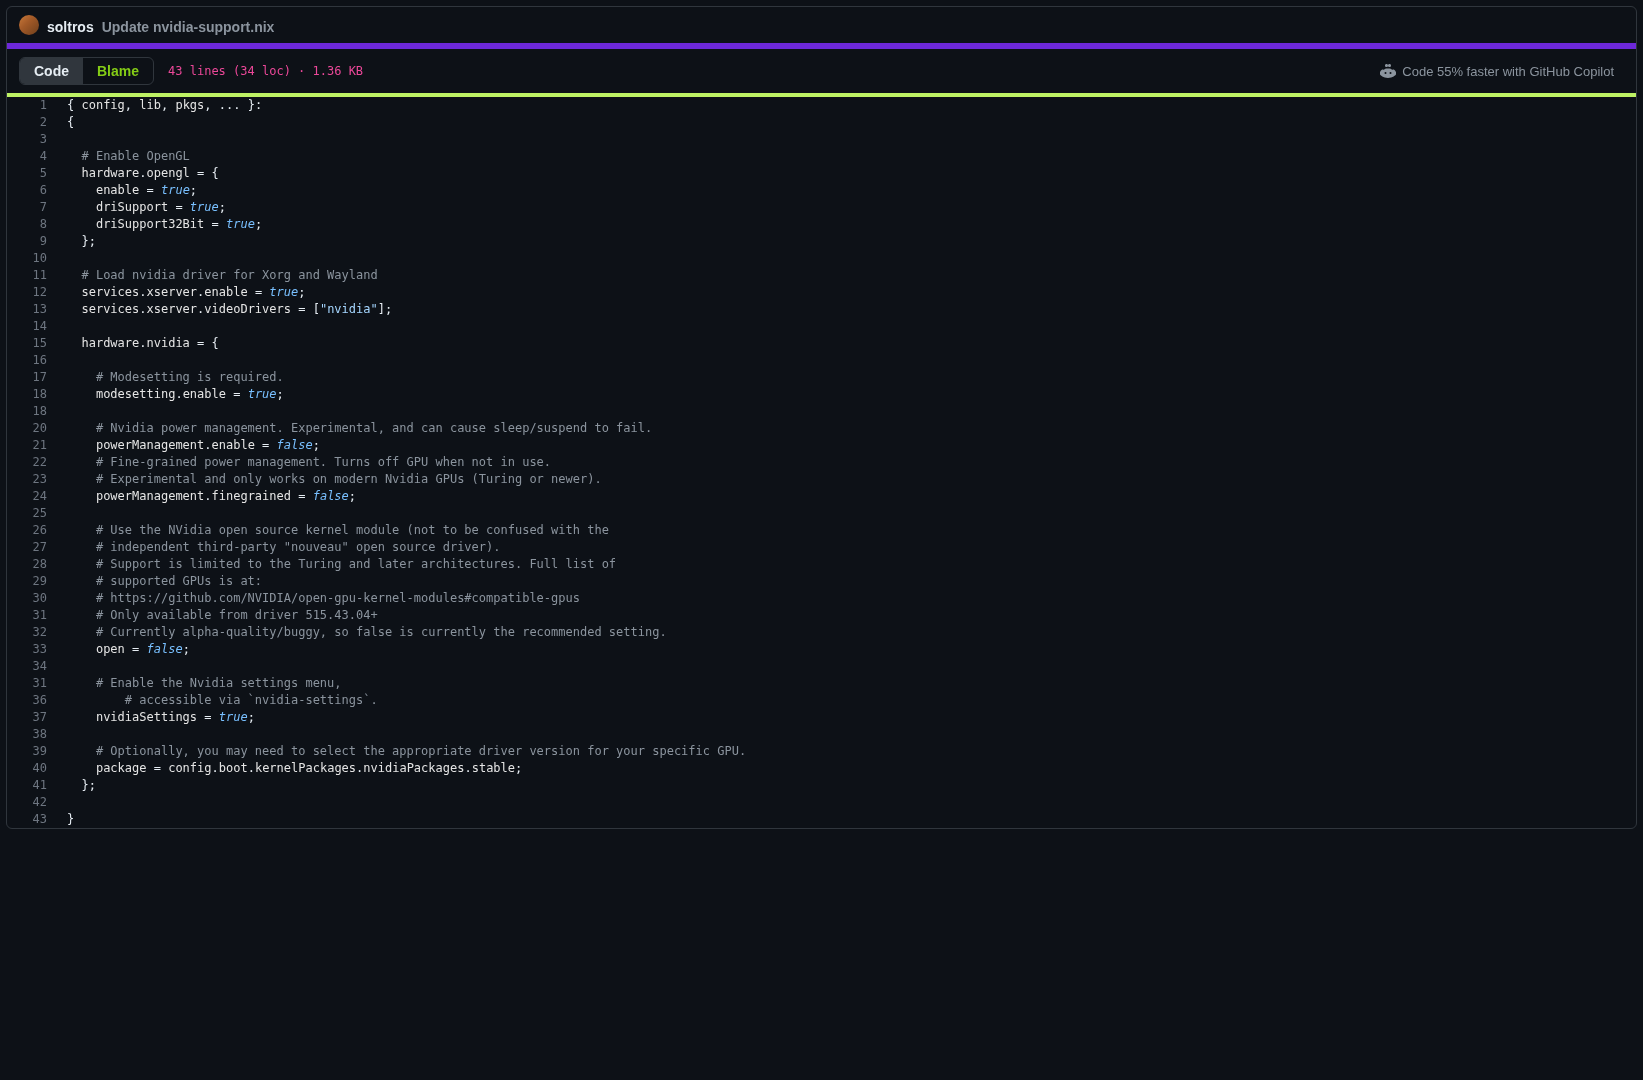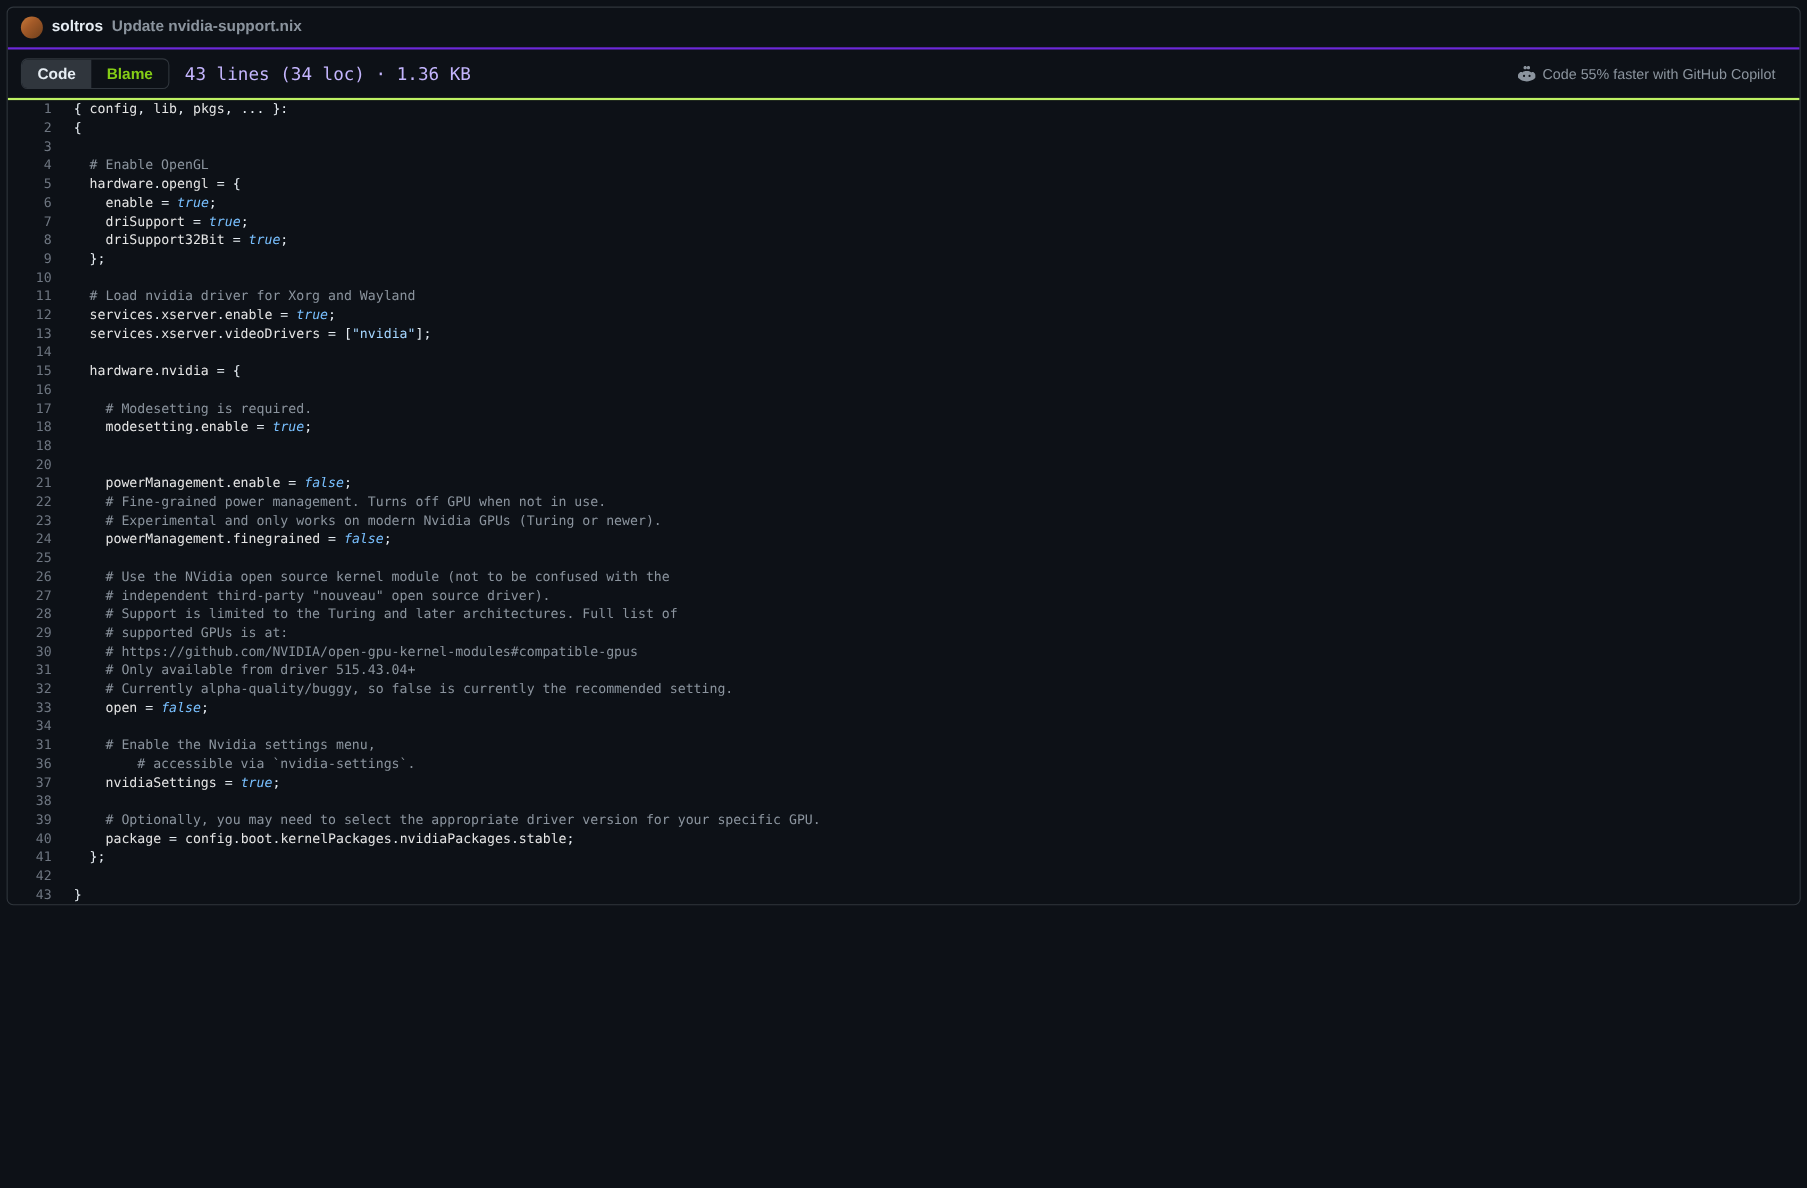--- a/index.html
+++ b/index.html
@@ -10,23 +10,23 @@
     font-size: 14px;
   }
   .container {
     border: 1px solid #30363d;
     border-radius: 6px;
     margin: 6px;
     overflow: hidden;
   }
   .commit-bar {
     display: flex;
-    align-items: flex-start;
+    align-items: flex-end;
     padding: 8px 12px;
-    border-bottom: 2px solid #6d28d9;
+    border-bottom: 6px solid #6d28d9;
     gap: 8px;
   }
   .avatar {
     width: 20px;
     height: 20px;
     border-radius: 50%;
     background: linear-gradient(135deg,#c97a3a 0%, #a35a28 40%, #6e3f1c 100%);
     flex-shrink: 0;
   }
   .author {
@@ -35,21 +35,21 @@
   }
   .commit-msg {
     color: #8b949e;
     font-weight: bold;
   }
   .toolbar {
     display: flex;
     align-items: center;
     padding: 8px 12px;
     gap: 14px;
-    border-bottom: 2px solid #bef264;
+    border-bottom: 4px solid #bef264;
   }
   .tab-group {
     display: flex;
     border: 1px solid #30363d;
     border-radius: 6px;
     overflow: hidden;
   }
   .tab-btn {
     padding: 5px 14px;
     font-size: 14px;
@@ -58,22 +58,22 @@
     background: transparent;
     color: #84cc16;
     border: none;
   }
   .tab-btn.active {
     background: #30363d;
     color: #e6edf3;
   }
   .file-info {
     font-family: ui-monospace, SFMono-Regular, Menlo, monospace;
-    font-size: 16px;
-    color: #c4b5fd;
+    font-size: 12px;
+    color: #ec4899;
   }
   .copilot-link {
     margin-left: auto;
     display: flex;
     align-items: flex-end;
     gap: 6px;
     color: #8b949e;
     font-size: 13px;
     padding: 4px 10px;
     cursor: pointer;
@@ -211,20 +211,21 @@
       <div class="code-line">
         <div class="lineno">18</div>
         <div class="line-content"><span class="tok-punc">    </span><span class="tok-attr">modesetting</span><span class="tok-punc">.</span><span class="tok-attr">enable</span><span class="tok-punc"> = </span><span class="tok-bool">true</span><span class="tok-punc">;</span></div>
       </div>
       <div class="code-line">
         <div class="lineno">18</div>
         <div class="line-content"></div>
       </div>
       <div class="code-line">
         <div class="lineno">20</div>
+        <div class="line-content"><span class="tok-punc">    </span><span class="tok-comment"># Nvidia power management. Experimental, and can cause sleep/suspend to fail.</span></div>
       </div>
       <div class="code-line">
         <div class="lineno">21</div>
         <div class="line-content"><span class="tok-punc">    </span><span class="tok-attr">powerManagement</span><span class="tok-punc">.</span><span class="tok-attr">enable</span><span class="tok-punc"> = </span><span class="tok-bool">false</span><span class="tok-punc">;</span></div>
       </div>
       <div class="code-line">
         <div class="lineno">22</div>
         <div class="line-content"><span class="tok-punc">    </span><span class="tok-comment"># Fine-grained power management. Turns off GPU when not in use.</span></div>
       </div>
       <div class="code-line">

